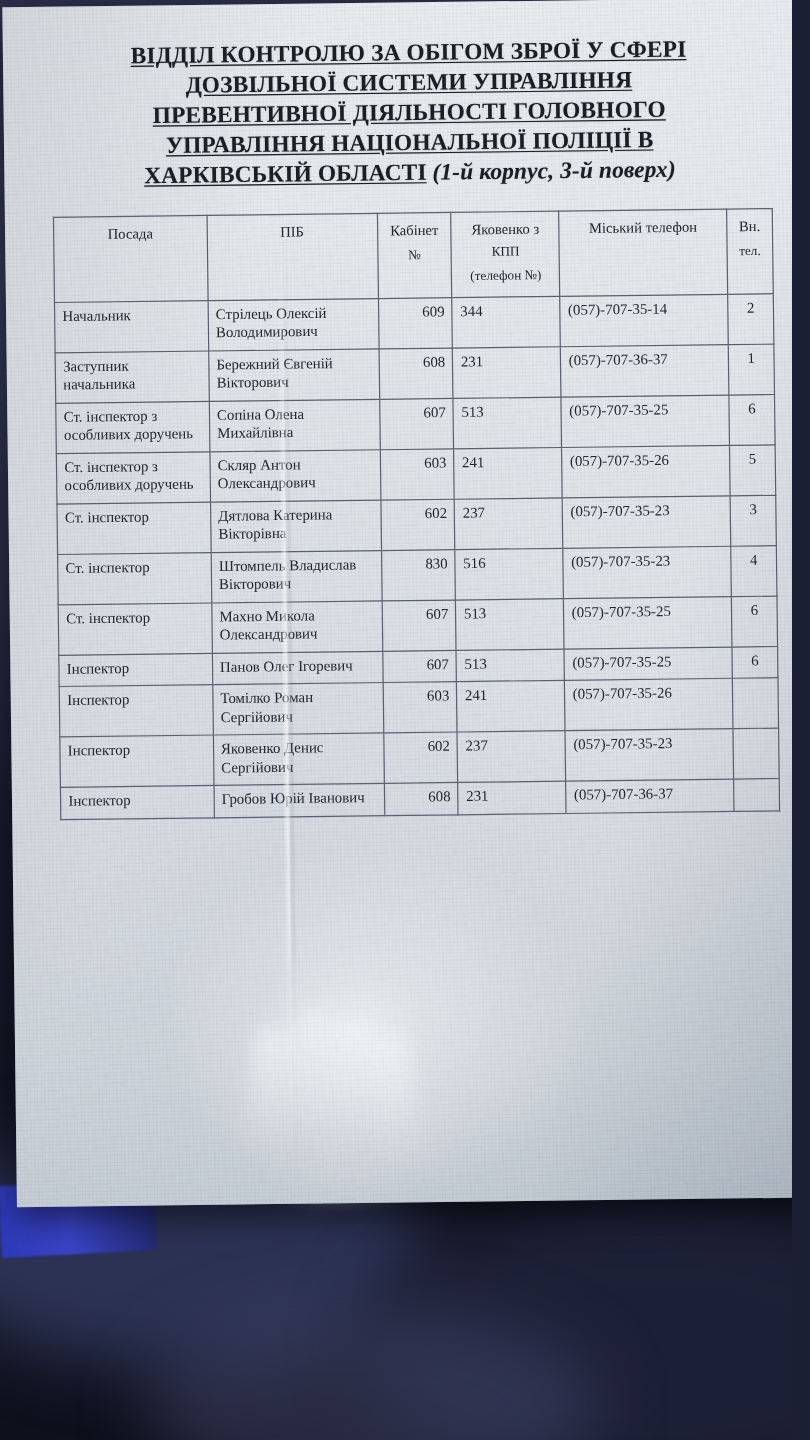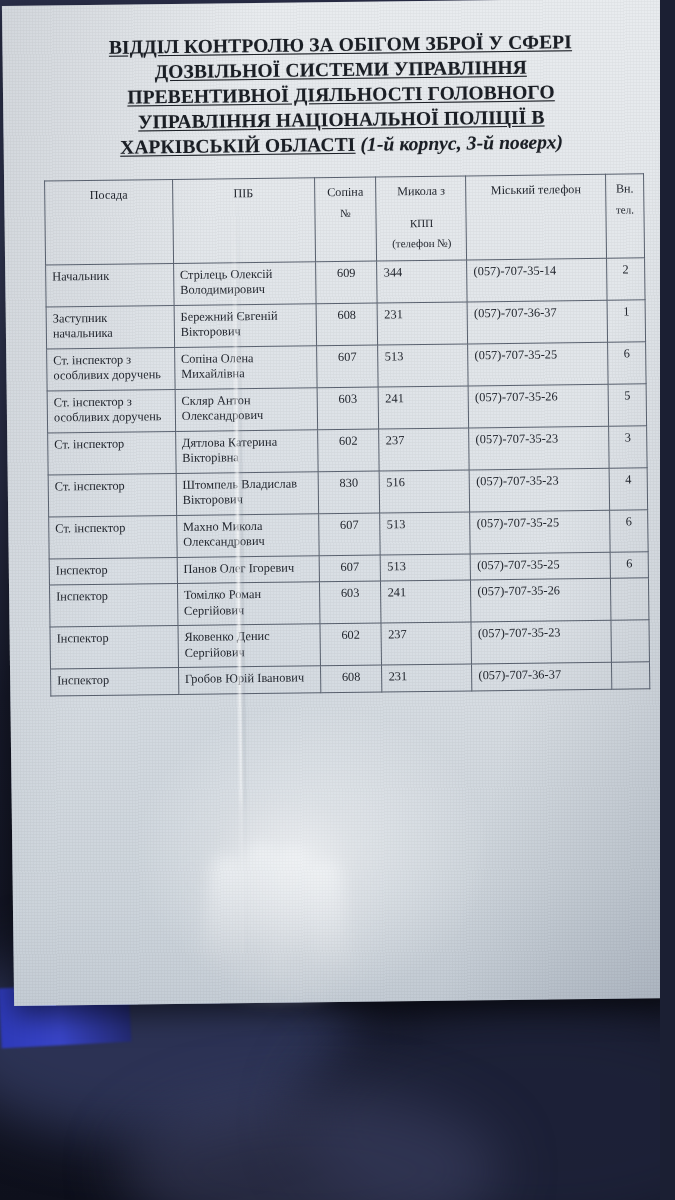--- a/index.html
+++ b/index.html
@@ -148,21 +148,21 @@
   table.reg th {
     text-align: center;
     font-weight: normal;
     font-size: 12.2px;
     padding-top: 7px;
     padding-bottom: 8px;
   }
   table.reg th .sub { display: block; font-size: 11px; margin-top: 5px; }
   .c-post   { width: 128px; }
   .c-name   { width: 142px; }
-  .c-room   { width: 62px;  text-align: center; }
+  .c-room   { width: 62px;  text-align: right; }
   .c-kpp    { width: 90px;  text-align: left; }
   .c-city   { width: 140px; text-align: left; }
   .c-int    { width: 38px;  text-align: center; }
 
   td.c-post { padding-left: 8px; }
   td.c-name { padding-left: 9px; }
   td.c-room { padding-left: 10px; }
   td.c-kpp  { padding-left: 9px; }
   td.c-city { padding-left: 14px; }
   td.c-int  { text-align: center; }
@@ -202,26 +202,26 @@
           <span class="floor">(1-й корпус, 3-й поверх)</span>
         </span>
       </div>
 
       <table class="reg">
         <thead>
           <tr>
             <th class="c-post">Посада</th>
             <th class="c-name">ПІБ</th>
             <th class="c-room">
-              <span>Сопіна</span>
+              <span>Кабінет</span>
               <span class="sub">№</span>
             </th>
             <th class="c-kpp">
-              <span>Микола з</span>
-              <span class="sub" style="margin-top:16px">КПП</span>
+              <span>Яковенко з</span>
+              <span class="sub" style="margin-top:3px">КПП</span>
               <span class="sub">(телефон №)</span>
             </th>
             <th class="c-city">Міський телефон</th>
             <th class="c-int">
               <span>Вн.</span>
               <span class="sub">тел.</span>
             </th>
           </tr>
         </thead>
         <tbody>

